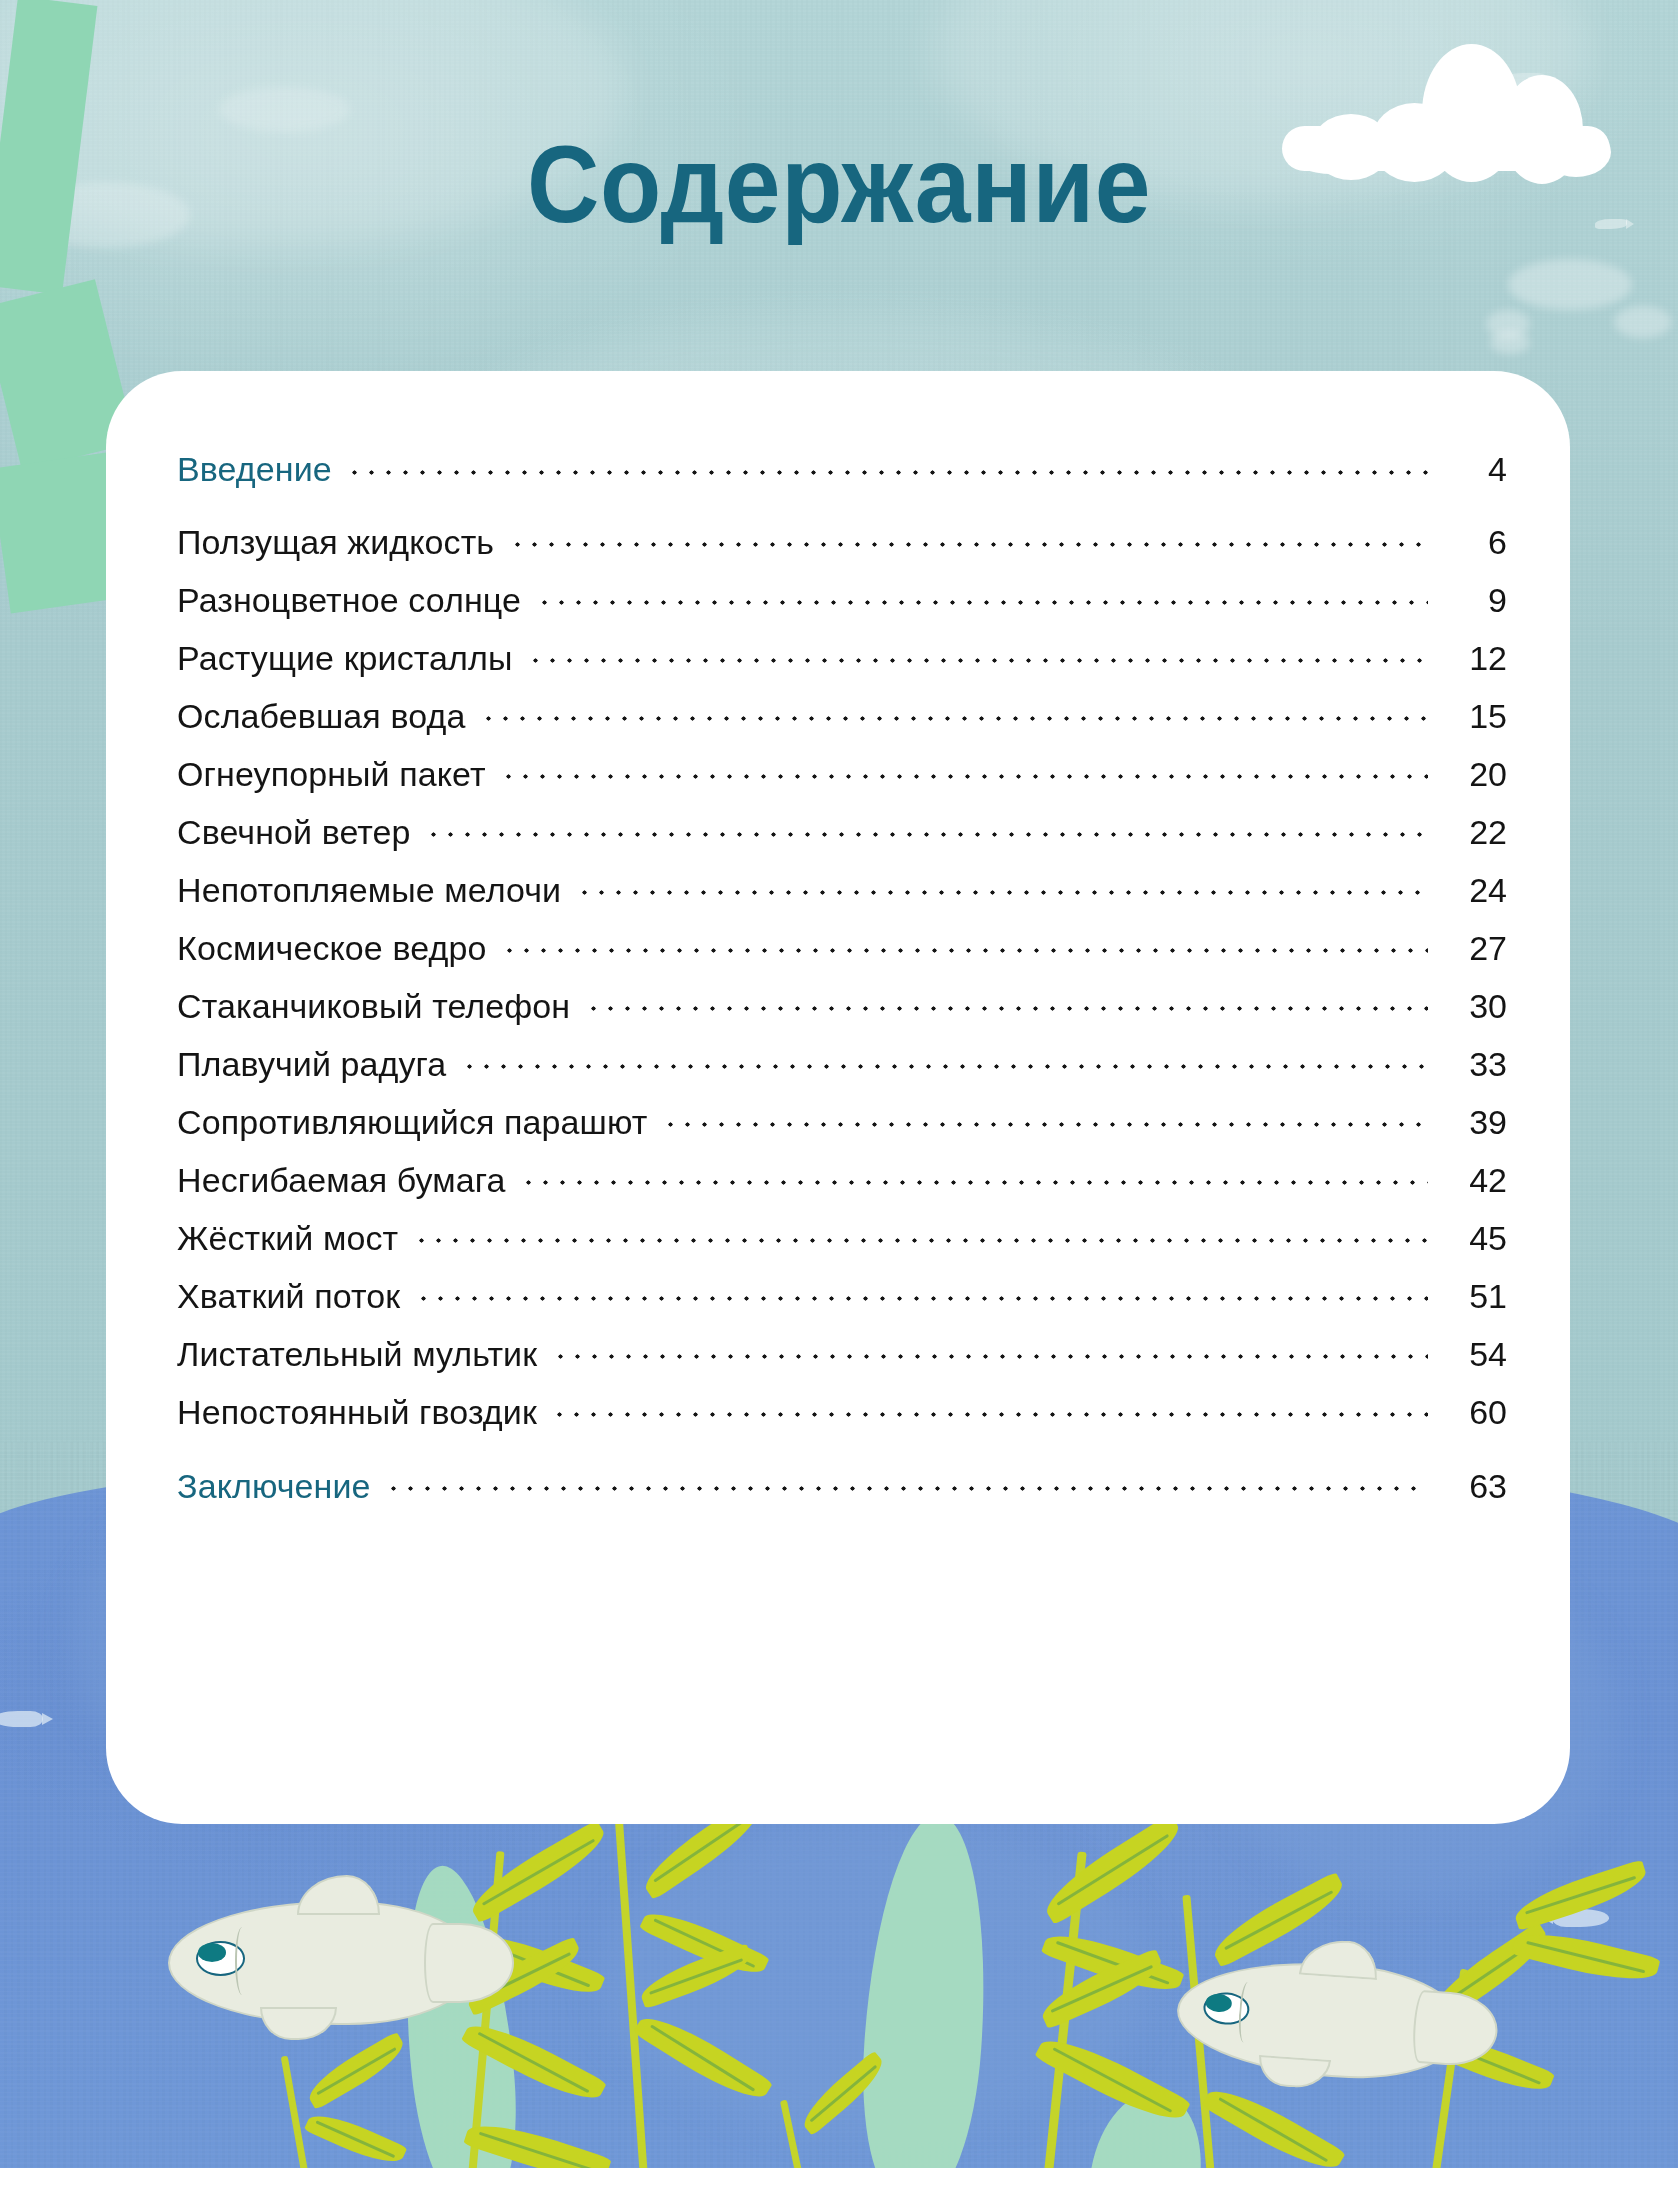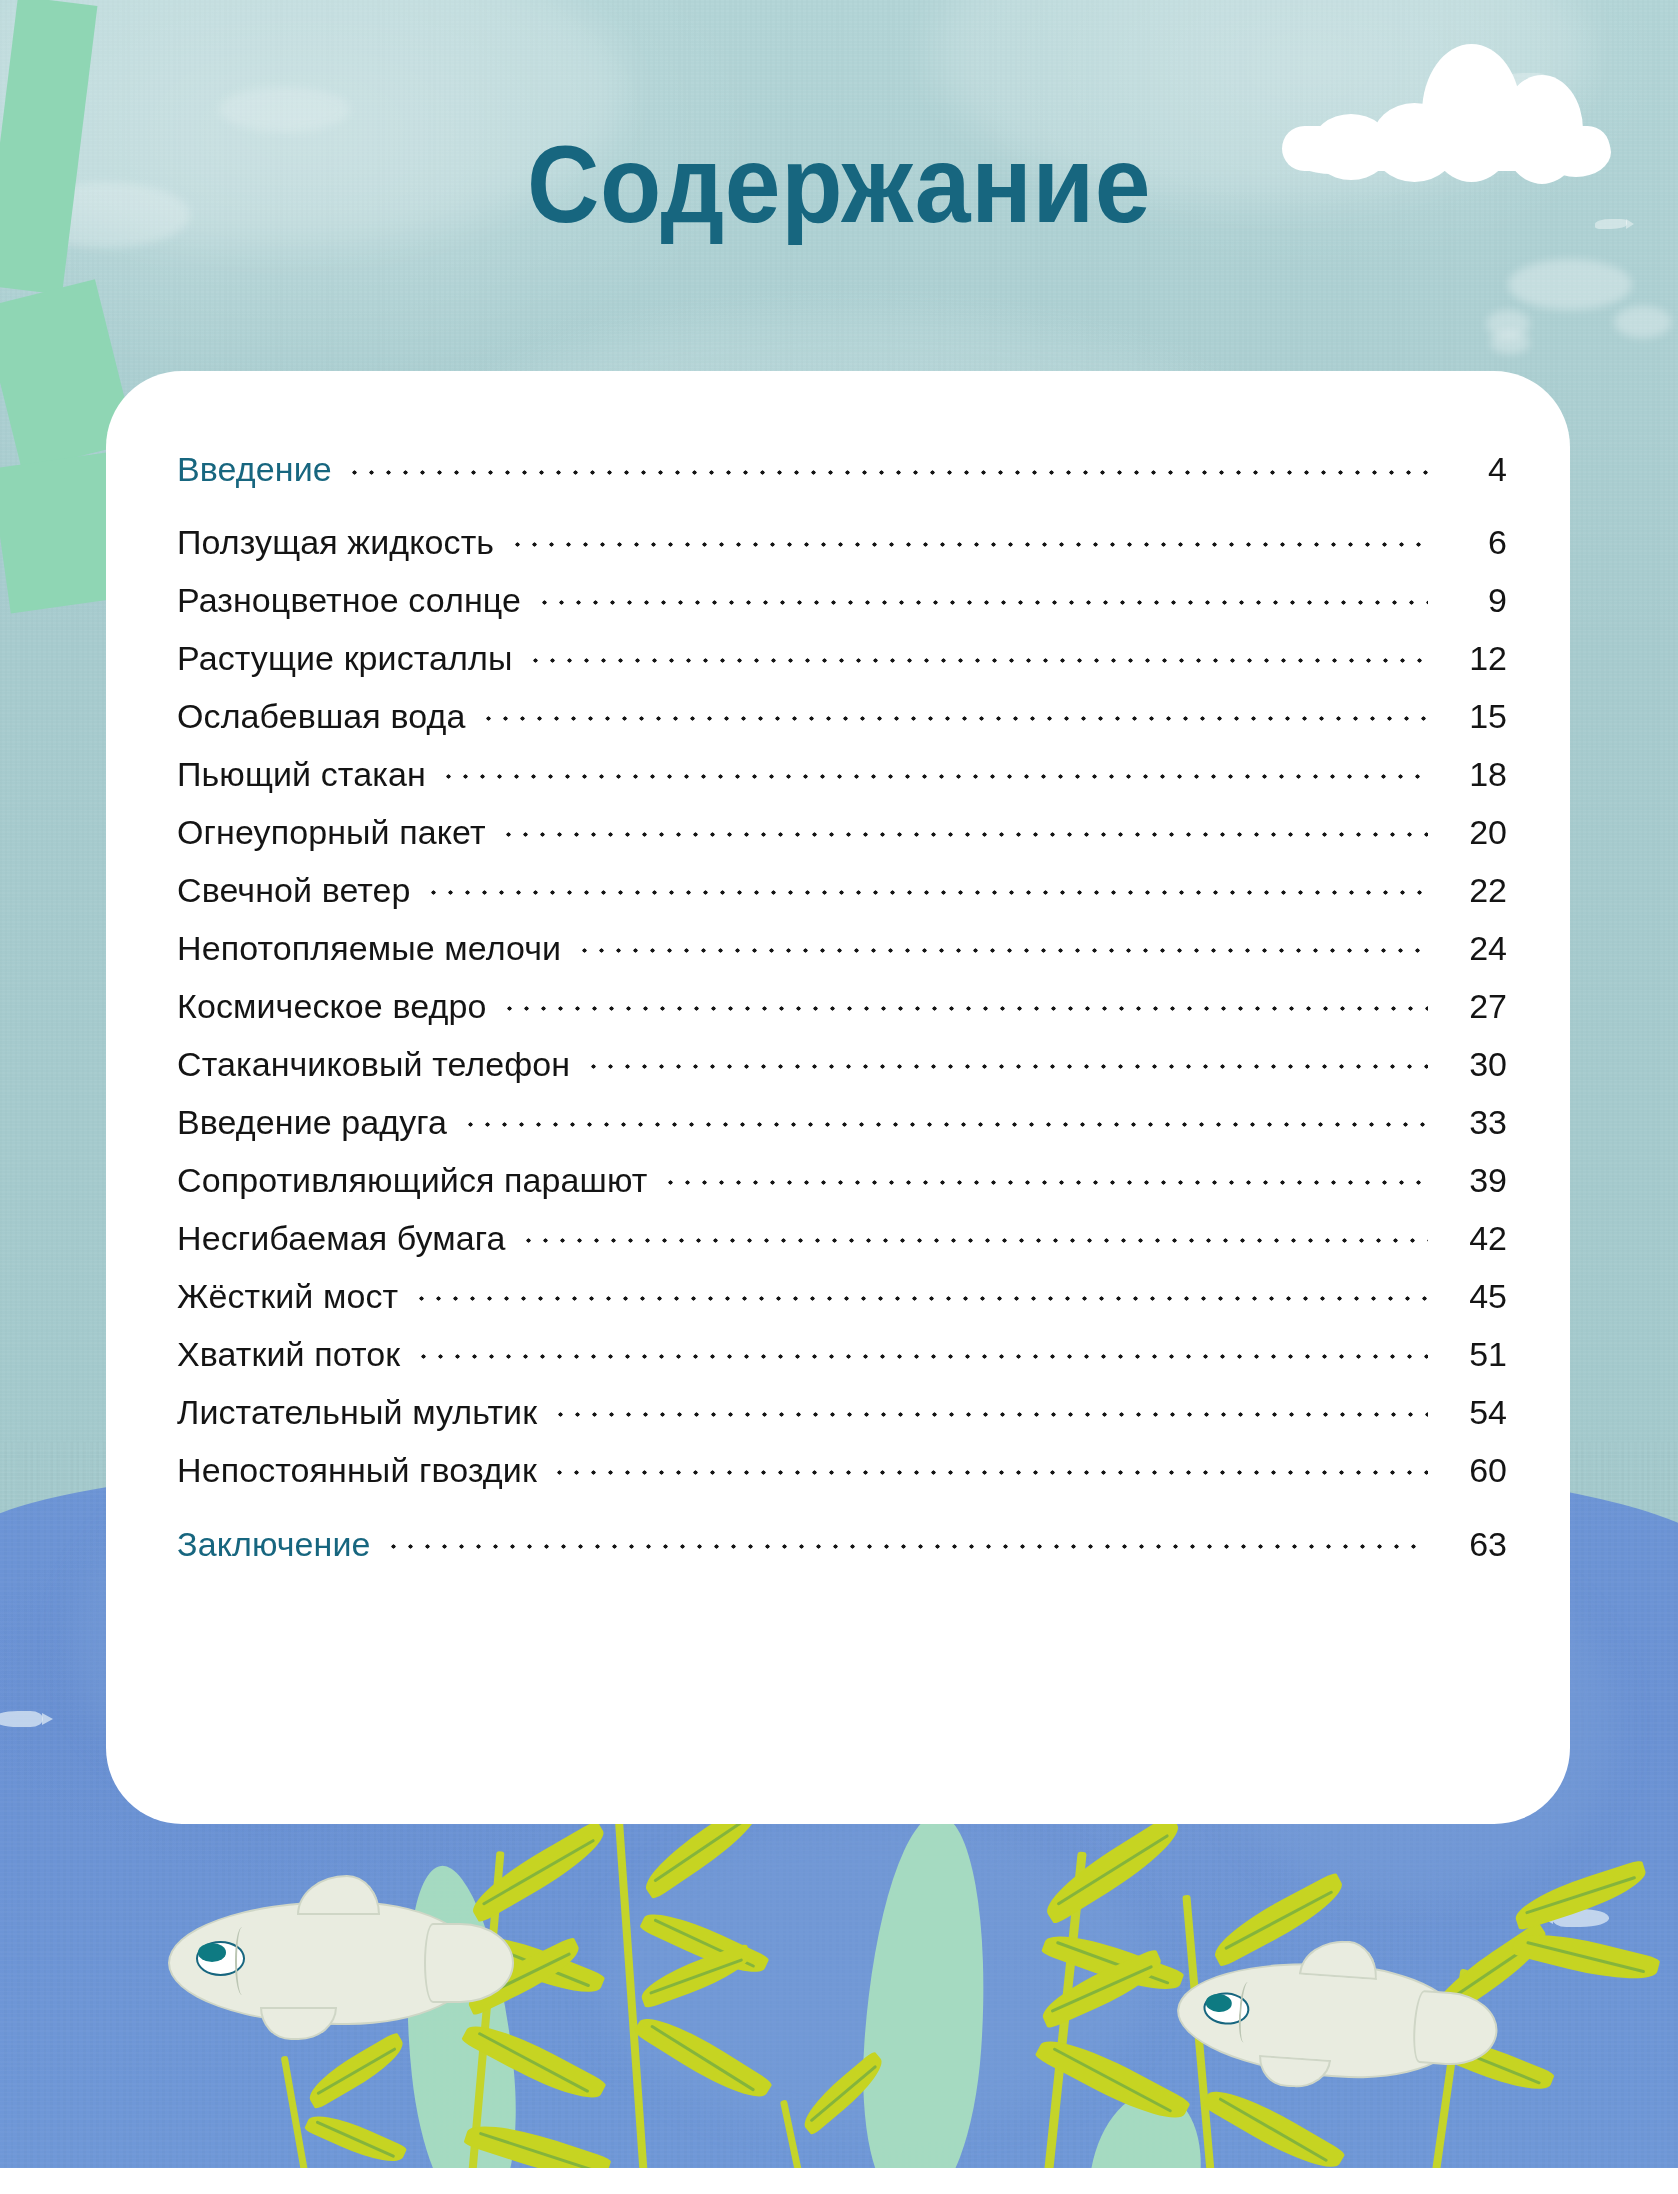--- a/index.html
+++ b/index.html
@@ -430,25 +430,20 @@
           <span class="name">Растущие кристаллы</span>
           <span class="dots"></span>
           <span class="num">12</span>
         </div>
         <div class="entry">
           <span class="name">Ослабевшая вода</span>
           <span class="dots"></span>
           <span class="num">15</span>
         </div>
         <div class="entry">
-          <span class="name">Пьющий стакан</span>
-          <span class="dots"></span>
-          <span class="num">18</span>
-        </div>
-        <div class="entry">
           <span class="name">Огнеупорный пакет</span>
           <span class="dots"></span>
           <span class="num">20</span>
         </div>
         <div class="entry">
           <span class="name">Свечной ветер</span>
           <span class="dots"></span>
           <span class="num">22</span>
         </div>
         <div class="entry">
@@ -460,21 +455,21 @@
           <span class="name">Космическое ведро</span>
           <span class="dots"></span>
           <span class="num">27</span>
         </div>
         <div class="entry">
           <span class="name">Стаканчиковый телефон</span>
           <span class="dots"></span>
           <span class="num">30</span>
         </div>
         <div class="entry">
-          <span class="name">Введение радуга</span>
+          <span class="name">Плавучий радуга</span>
           <span class="dots"></span>
           <span class="num">33</span>
         </div>
         <div class="entry">
           <span class="name">Сопротивляющийся парашют</span>
           <span class="dots"></span>
           <span class="num">39</span>
         </div>
         <div class="entry">
           <span class="name">Несгибаемая бумага</span>

